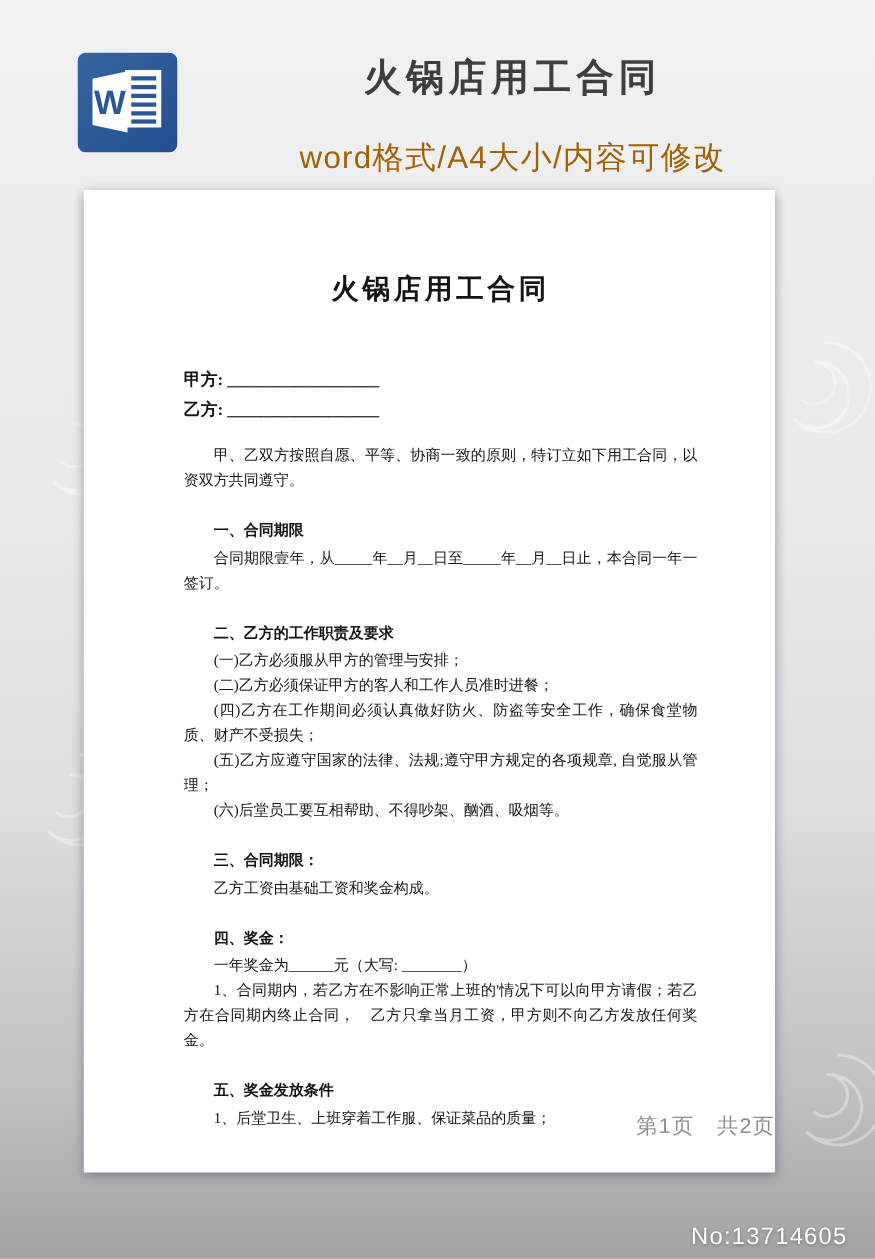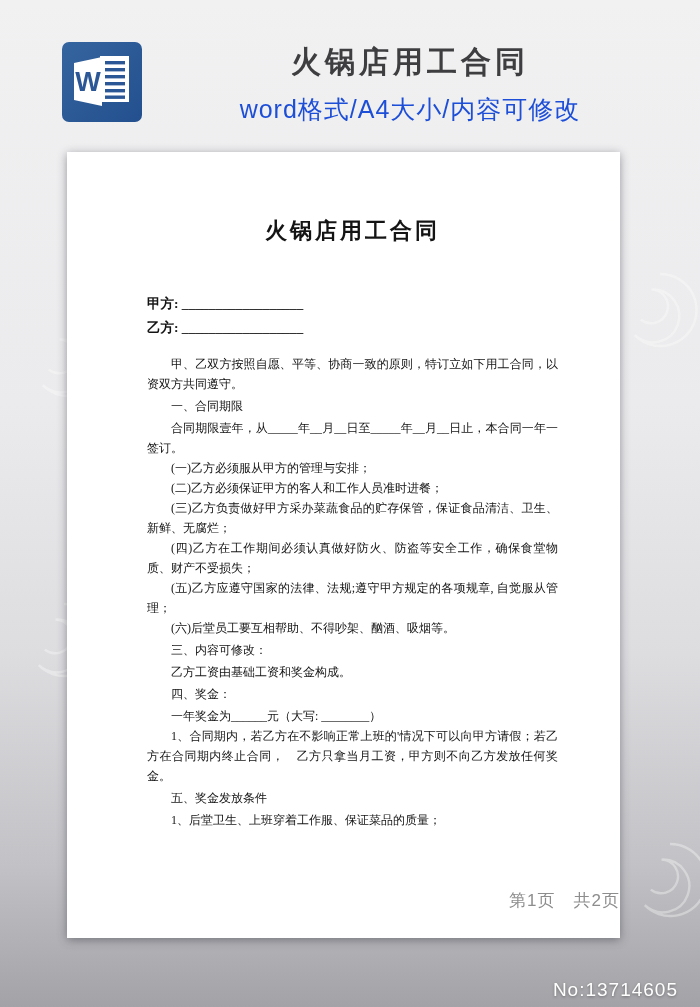--- a/index.html
+++ b/index.html
@@ -7,34 +7,34 @@
     width:700px;height:1007px;position:relative;overflow:hidden;
     background:linear-gradient(180deg,#f1f1f2 0%,#ebebed 40%,#dddde0 65%,#c2c2c6 86%,#a3a3a7 100%);
     font-family:"Liberation Sans",sans-serif;
   }
   .watermark{position:absolute;opacity:.35;pointer-events:none;}
   
   .header{position:absolute;top:0;left:0;right:0;height:135px;}
   .word-icon{position:absolute;left:62px;top:42px;width:80px;height:80px;}
   .header-text{position:absolute;left:150px;right:30px;top:42px;text-align:center;}
   .header-title{font-size:30px;font-weight:bold;color:#3e3e40;letter-spacing:4px;}
-  .header-subtitle{font-size:25px;color:#1d4ed8;margin-top:10px;letter-spacing:1px;}
+  .header-subtitle{font-size:25px;color:#a16207;margin-top:26px;letter-spacing:1px;}
   
   .page{
     position:absolute;left:67px;top:152px;width:553px;height:786px;background:#ffffff;
     box-shadow:0 2px 9px rgba(40,40,55,.45);box-sizing:border-box;
     padding:64px 62px 0 80px;color:#141414;
     font-family:"Liberation Serif","DejaVu Serif",serif;
   }
   .doc-title{text-align:center;font-size:22px;font-weight:bold;letter-spacing:3px;margin:0 0 46px 0;}
   .party-block{margin:0 0 14px 0;}
   .party-line{font-size:13.5px;line-height:24px;white-space:pre;font-weight:bold;}
   .doc-body p{margin:0;font-size:12px;line-height:20px;text-align:justify;word-break:break-all;}
   .doc-body p.indent{text-indent:2em;}
-  .doc-body p.heading{text-indent:2em;font-weight:normal;margin:2px 0 2px 0;}
+  .doc-body p.heading{text-indent:2em;font-weight:bold;margin:20px 0 2px 0;}
   .page-footer{
     position:absolute;left:0;right:0;bottom:26px;text-align:right;
     font-family:"Liberation Sans",sans-serif;font-size:17px;color:#8d8d8d;letter-spacing:1px;
   }
   .doc-no{
     position:absolute;right:22px;bottom:6px;color:#ffffff;font-size:19px;
     text-shadow:0 1px 3px rgba(0,0,0,.35);letter-spacing:1px;
   }
 </style>
 </head>
@@ -83,27 +83,27 @@
 <div class="page">
   <div class="doc-title">火锅店用工合同</div>
   <div class="party-block">
     <div class="party-line">甲方: __________________</div>
     <div class="party-line">乙方: __________________</div>
   </div>
   <div class="doc-body">
       <p class="indent">甲、乙双方按照自愿、平等、协商一致的原则，特订立如下用工合同，以资双方共同遵守。</p>
       <p class="heading">一、合同期限</p>
       <p class="indent">合同期限壹年，从_____年__月__日至_____年__月__日止，本合同一年一签订。</p>
+      <p class="heading">二、乙方的工作职责及要求</p>
       <p class="indent">(一)乙方必须服从甲方的管理与安排；</p>
       <p class="indent">(二)乙方必须保证甲方的客人和工作人员准时进餐；</p>
-      <p class="indent">(三)乙方负责做好甲方采办菜蔬食品的贮存保管，保证食品清洁、卫生、新鲜、无腐烂；</p>
       <p class="indent">(四)乙方在工作期间必须认真做好防火、防盗等安全工作，确保食堂物质、财产不受损失；</p>
       <p class="indent">(五)乙方应遵守国家的法律、法规;遵守甲方规定的各项规章, 自觉服从管理；</p>
       <p class="indent">(六)后堂员工要互相帮助、不得吵架、酗酒、吸烟等。</p>
-      <p class="heading">三、内容可修改：</p>
+      <p class="heading">三、合同期限：</p>
       <p class="indent">乙方工资由基础工资和奖金构成。</p>
       <p class="heading">四、奖金：</p>
       <p class="indent">一年奖金为______元（大写: ________）</p>
       <p class="indent">1、合同期内，若乙方在不影响正常上班的'情况下可以向甲方请假；若乙方在合同期内终止合同，　乙方只拿当月工资，甲方则不向乙方发放任何奖金。</p>
       <p class="heading">五、奖金发放条件</p>
       <p class="indent">1、后堂卫生、上班穿着工作服、保证菜品的质量；</p>
     </div>
   <div class="page-footer">第1页　共2页</div>
 </div>
 

